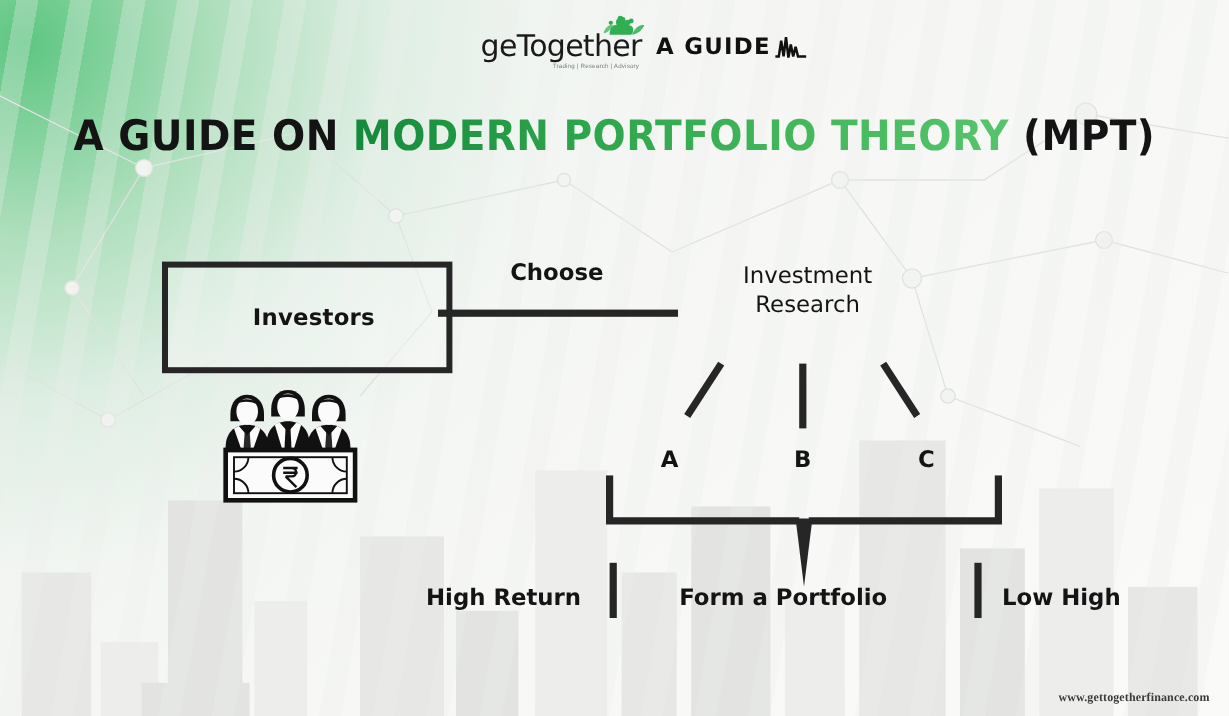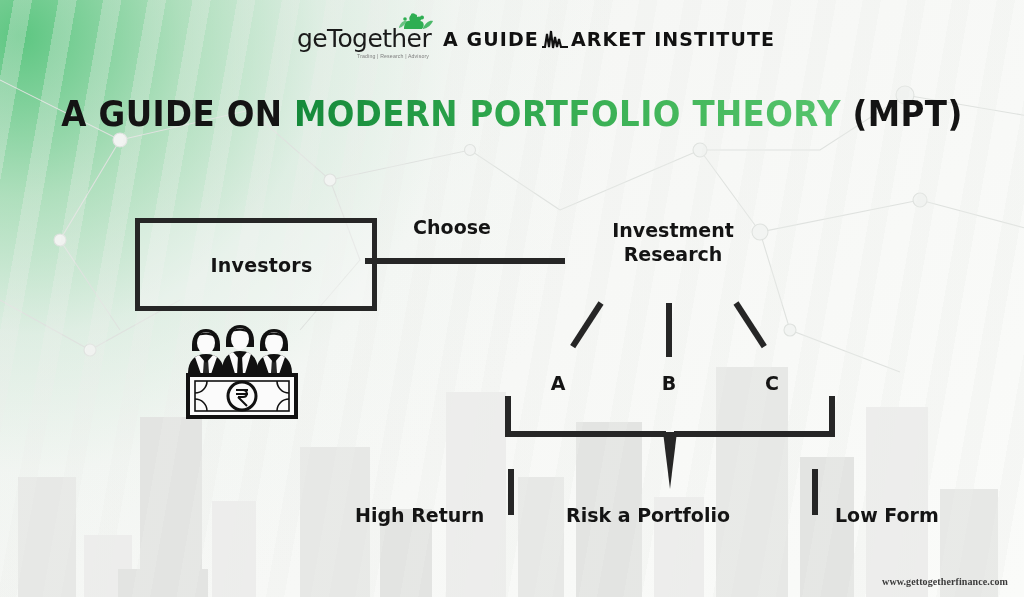--- a/index.html
+++ b/index.html
@@ -101,34 +101,34 @@
     background: rgba(250,250,249,0.35);
     display: flex; align-items: center; justify-content: center; padding-left: 11px;
   }
   .box-investors span {
     font-size: 19px; font-weight: bold; color: #141414;
     font-family: "DejaVu Sans", sans-serif;
     letter-spacing: .2px;
   }
 
   .lbl-choose {
-    position: absolute; left: 392px; top: 216px; width: 120px;
+    position: absolute; left: 404px; top: 216px; width: 120px;
     text-align: center;
     font-size: 19px; font-weight: bold; color: #141414;
     font-family: "DejaVu Sans", sans-serif;
   }
   .line-choose {
     position: absolute; left: 365px; top: 258px;
     width: 200px; height: 6px; background: #262626;
   }
 
   .lbl-invopt {
     position: absolute; left: 588px; top: 218px; width: 170px;
     text-align: center; line-height: 1.28;
-    font-size: 19px; font-weight: bold; color: #141414;
+    font-size: 19px; font-weight: normal; color: #141414;
     font-family: "DejaVu Sans", sans-serif;
   }
 
   .branch { position: absolute; background: #262626; }
   .branch-a {
     left: 598px; top: 303px; width: 6px; height: 52px;
     transform: rotate(33deg); transform-origin: 50% 0;
   }
   .branch-b { left: 666px; top: 303px; width: 6px; height: 54px; }
   .branch-c {
@@ -146,21 +146,20 @@
   .opt-c { left: 752px; }
 
   .bracket { position: absolute; left: 505px; top: 396px; }
 
   .bottom-row { position: absolute; left: 0; top: 487px; right: 0; }
   .b-item {
     position: absolute;
     font-size: 19px; font-weight: bold; color: #141414;
     font-family: "DejaVu Sans", sans-serif;
     white-space: nowrap;
-    margin-top: 17px;
   }
   .b-high { left: 355px; }
   .b-form { left: 566px; }
   .b-low  { left: 835px; }
   .b-sep { position: absolute; width: 6px; height: 46px; background: #262626; top: -18px; }
   .sep1 { left: 508px; }
   .sep2 { left: 812px; }
 
   .footer {
     position: absolute; right: 16px; bottom: 10px;
@@ -237,21 +236,20 @@
       </svg>
       <div class="logo-text">geTogether</div>
       <div class="logo-tag">Trading | Research | Advisory</div>
     </div>
 
     <div class="tagline">
       <span>A GUIDE</span>
       <svg class="pulse-ico" width="26" height="20" viewBox="0 0 26 20">
         <polyline points="0,18 3,18 5,5 7,18 9,2 11,19 13,8 15,18 17,10 19,18 26,18" fill="none" stroke="#111" stroke-width="2.1" stroke-linejoin="miter" stroke-linecap="butt"></polyline>
       </svg>
-      <span>ARKET INSTITUTE</span>
     </div>
   </div>
 
   <div class="title">
     <span class="blk">A GUIDE ON </span><span class="grn">MODERN PORTFOLIO THEORY</span><span class="blk"> (MPT)</span>
   </div>
 
   <div class="diagram">
 
     <div class="box-investors">
@@ -326,21 +324,21 @@
     <div class="opt-lbl opt-c">C</div>
 
     <svg class="bracket" width="330" height="95" viewBox="0 0 330 95">
       <path d="M3 3 L3 38 L158 38 M327 3 L327 38 L172 38" fill="none" stroke="#262626" stroke-width="6" stroke-linecap="square" stroke-linejoin="miter"></path>
       <path d="M158 36 L165 93 L172 36 Z" fill="#262626"></path>
     </svg>
 
     <div class="bottom-row">
       <div class="b-item b-high">High Return</div>
       <div class="b-sep sep1"></div>
-      <div class="b-item b-form">Risk a Portfolio</div>
+      <div class="b-item b-form">Form a Portfolio</div>
       <div class="b-sep sep2"></div>
-      <div class="b-item b-low">Low Form</div>
+      <div class="b-item b-low">Low High</div>
     </div>
   </div>
 
   <div class="footer">www.gettogetherfinance.com</div>
 
 </div>
 
 </body></html>

